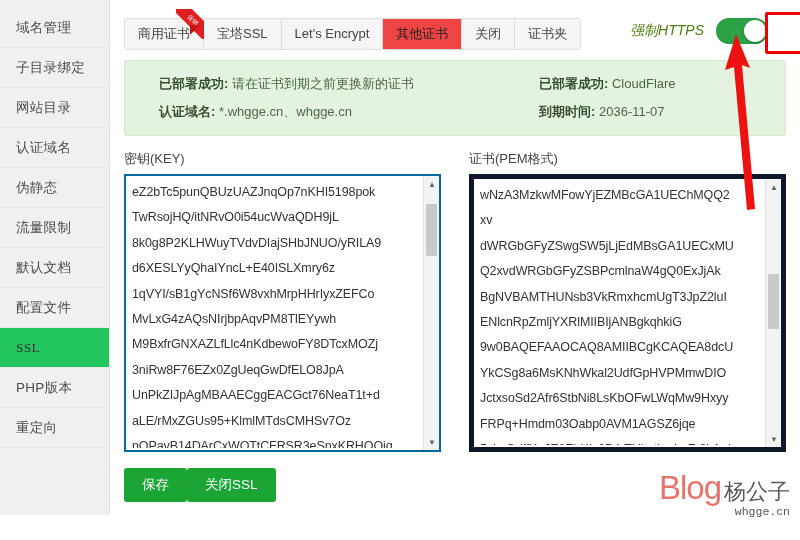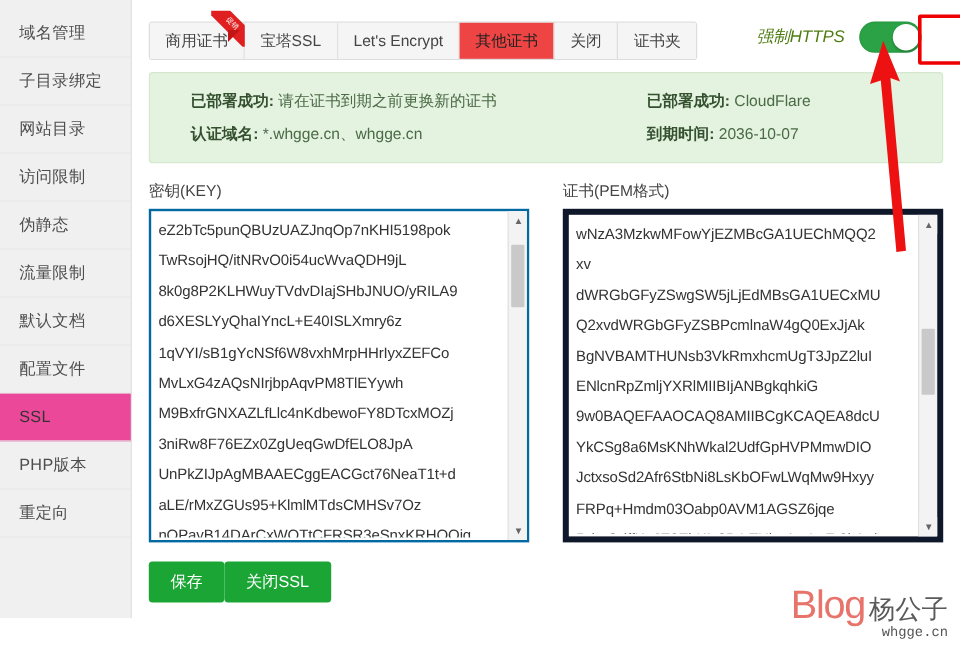--- a/index.html
+++ b/index.html
@@ -26,21 +26,21 @@
   .side-item {
     height: 40px; line-height: 40px;
     padding-left: 16px;
     font-size: 13.5px;
     color: #4d4d4d;
     border-bottom: 1px solid #e8e8e8;
     white-space: nowrap;
     cursor: pointer;
     letter-spacing: .3px;
   }
-  .side-item.active { background:#ec4899; color:#333; }
+  .side-item.active { background:#22c55e; color:#333;font-family:Liberation Serif, serif; }
 
   
   .main {
     flex: 1 1 auto;
     position: relative;
     background: #fff;
     padding: 0 14px;
   }
 
   
@@ -197,21 +197,21 @@
     font-size:13.5px;
     border:none;
     border-radius:3px;
     padding: 8px 18px;
     cursor:pointer;
   }
 
   
   .watermark {
     position:absolute;
-    right: 10px; bottom: 6px;
+    right: 10px; bottom: 22px;
     text-align:right;
     pointer-events:none;
   }
   .watermark .wm-top { display:flex; align-items:baseline; justify-content:flex-end; }
   .watermark .blog {
     font-size: 33px; color:#e8736a; font-family:"Liberation Sans", sans-serif;
     letter-spacing:-1px;
   }
   .watermark .cn-name { font-size: 22px; color:#5a5a5a; margin-left:3px; }
   .watermark .wm-url { font-size: 11.5px; color:#555; font-family:"Liberation Mono", monospace; margin-top:-2px;}
@@ -221,21 +221,21 @@
 </style>
 </head>
 <body>
 
 <div id="app">
 
   <div class="sidebar">
     <div class="side-item"><span>域名管理</span></div>
     <div class="side-item"><span>子目录绑定</span></div>
     <div class="side-item"><span>网站目录</span></div>
-    <div class="side-item"><span>访问限制</span></div>
+    <div class="side-item"><span>认证域名</span></div>
     <div class="side-item"><span>伪静态</span></div>
     <div class="side-item"><span>流量限制</span></div>
     <div class="side-item"><span>默认文档</span></div>
     <div class="side-item"><span>配置文件</span></div>
     <div class="side-item active"><span>SSL</span></div>
     <div class="side-item"><span>PHP版本</span></div>
     <div class="side-item"><span>重定向</span></div>
   </div>
 
   <div class="main">
@@ -275,21 +275,21 @@
           <span class="val">*.whgge.cn、whgge.cn</span>
         </div>
       </div>
       <div class="col right">
         <div class="row">
           <b>已部署成功:</b>
           <span class="val">CloudFlare</span>
         </div>
         <div class="row">
           <b>到期时间:</b>
-          <span class="val">2036-10-07</span>
+          <span class="val">2036-11-07</span>
         </div>
       </div>
     </div>
 
     <div class="fields">
 
       <div class="field">
         <div class="flabel">密钥(KEY)</div>
         <div class="ta focused">
           <div class="content">eZ2bTc5punQBUzUAZJnqOp7nKHI5198pok

